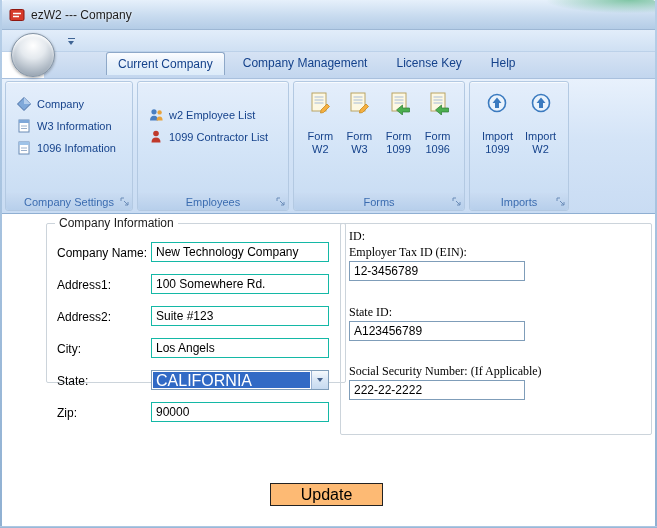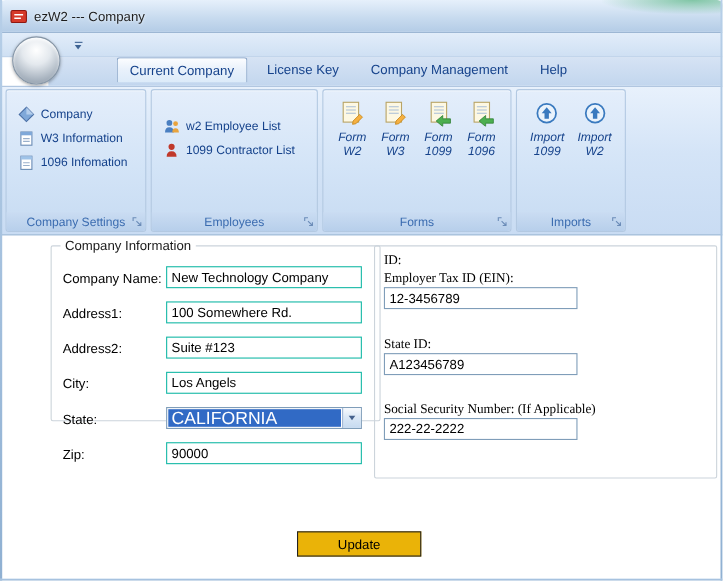--- a/index.html
+++ b/index.html
@@ -59,21 +59,21 @@
   .launcher { position:absolute; right:2px; top:3px; width:11px; height:11px; display:flex; cursor:pointer; }
 
   .stack { padding:0 4px 0 7px; }
   .small-item { display:flex; align-items:center; gap:5px; height:22px; padding:0 3px;
     font-size:11px; color:#15428b; cursor:pointer; white-space:nowrap; }
   .sicon { width:16px; height:16px; display:inline-flex; flex:none; }
 
   .big-row { display:flex; justify-content:space-evenly; padding-top:3px; height:100%; }
   .big-btn { display:flex; flex-direction:column; align-items:center; padding-top:4px; cursor:pointer; }
   .big-btn .bicon { height:27px; display:flex; align-items:center; }
-  .big-btn .lbl { font-size:11px; color:#15428b; text-align:center; line-height:13px; margin-top:3px;font-style:italic; }
+  .big-btn .lbl { font-size:11px; color:#15428b; text-align:center; line-height:13px; margin-top:14px; }
 
   
   .content { position:absolute; top:186px; left:0; right:0; bottom:0; background:#ffffff; }
   .page-title { position:absolute; top:5px; left:0; right:0; text-align:center;
     font-family:"Liberation Serif", serif; font-weight:bold; font-size:17px; color:#000; }
 
   .groupbox { position:absolute; left:46px; top:37px; width:300px; height:160px;
     border:1px solid #ccd4db; border-radius:2px; }
   .legend { position:absolute; top:-8px; left:8px; background:#fff; padding:0 4px; font-size:12px; color:#1a1a1a; }
   .flabel { position:absolute; left:10px; font-size:12px; color:#000; white-space:nowrap; }
@@ -88,22 +88,22 @@
     background:linear-gradient(#f7fafd,#dbe8f6 45%,#c6daf0); display:flex; align-items:center; justify-content:center; cursor:pointer; }
   .combo-btn .tri2 { width:0; height:0; border-left:3.5px solid transparent; border-right:3.5px solid transparent; border-top:4px solid #44618c; }
 
   .idbox { position:absolute; left:340px; top:37px; width:312px; height:212px;
     border:1px solid #ccd4db; border-radius:2px; }
   .ilabel { position:absolute; left:8px; font-size:12px; color:#000; white-space:nowrap;font-family:Liberation Serif, serif; }
   .tb2 { position:absolute; left:8px; width:176px; height:20px; border:1px solid #7f9db9;
     font-family:"Liberation Sans", sans-serif; font-size:12px; padding:1px 4px; color:#000; background:#fff; outline:none; }
 
   .update-btn { position:absolute; left:270px; top:297px; width:113px; height:23px;
-    background:#eab308; border:1px solid #222; font-family:"Liberation Sans", sans-serif;
-    font-size:12px; color:#000; cursor:pointer; }
+    background:#fdba74; border:1px solid #222; font-family:"Liberation Sans", sans-serif;
+    font-size:16px; color:#000; cursor:pointer; }
 </style>
 </head>
 <body>
 
 <div class="window">
 
   <div class="edge left"></div>
   <div class="edge right"></div>
   <div class="edge bottom"></div>
 
@@ -122,22 +122,22 @@
     <div class="qat-drop">
       <span class="bar"></span>
       <span class="tri"></span>
     </div>
   </div>
 
   <div class="orb"></div>
 
   <div class="tab-row">
     <div class="tab active">Current Company</div>
+    <div class="tab">Company Management</div>
     <div class="tab">License Key</div>
-    <div class="tab">Company Management</div>
     <div class="tab">Help</div>
   </div>
 
   <div class="ribbon-body">
 
     <div class="group" style="width:128px">
       <div class="group-content">
         <div class="stack" style="padding-top:11px">
           <div class="small-item">
             <span class="sicon">

